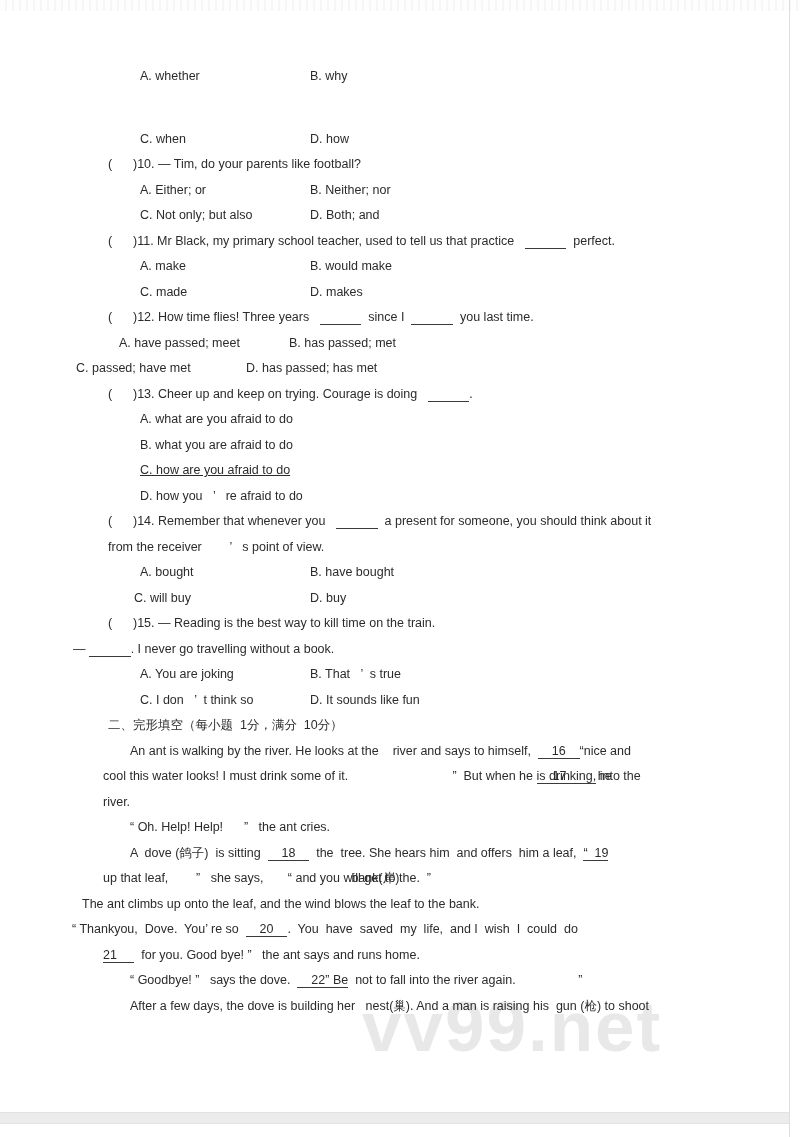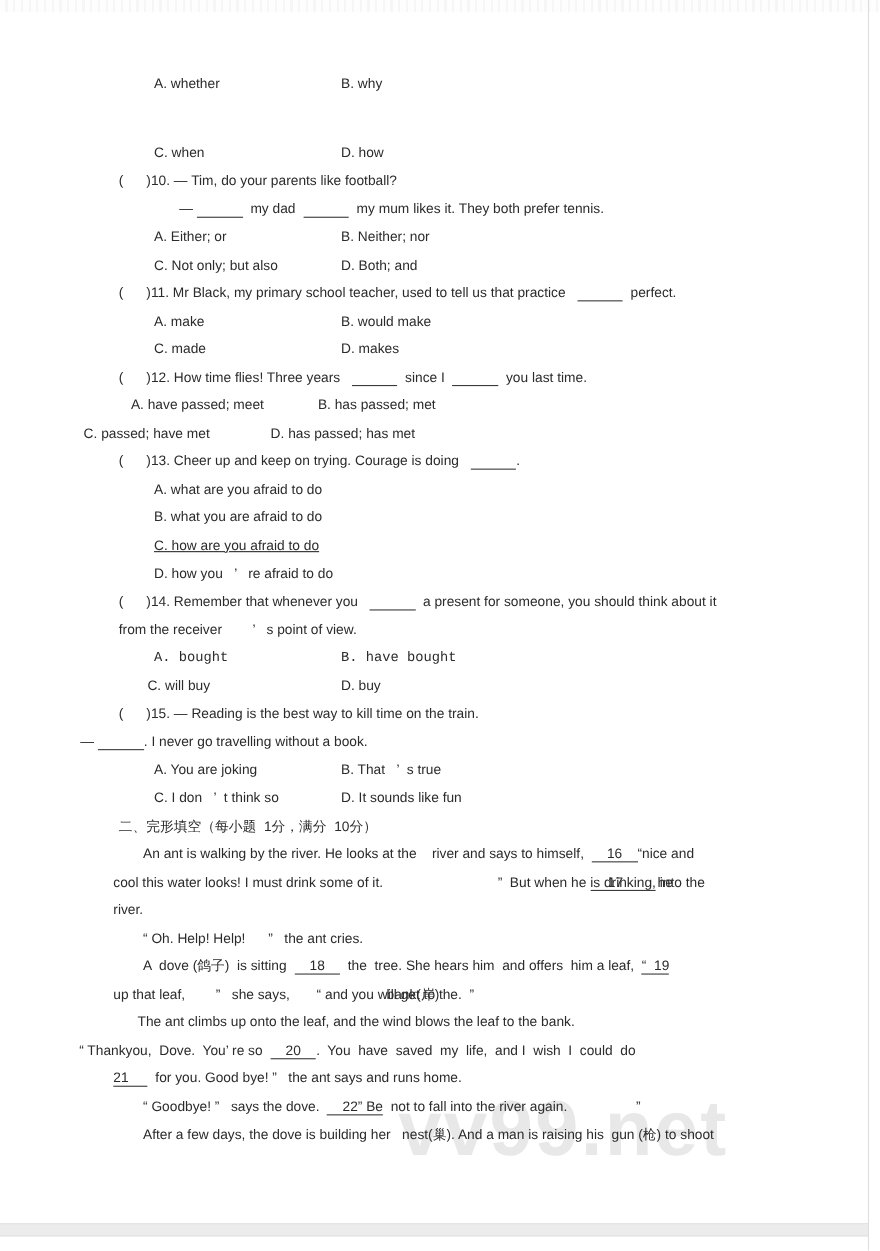--- a/index.html
+++ b/index.html
@@ -41,50 +41,49 @@
 <body>
 
 <div class="top-strip"></div>
 
 <div class="watermark">vv99.net</div>
 
 <div class="page-content">
     <div class="line" style="padding-left: 140px;"><span class="cell" style="width: 170px;">A. whether</span><span>B. why</span></div>
     <div class="line" style="padding-left: 140px; margin-top: 37px;"><span class="cell" style="width: 170px;">C. when</span><span>D. how</span></div>
     <div class="line" style="padding-left: 108px;"><span>(      )10. — Tim, do your parents like football?</span></div>
-    <div class="line" style="padding-left: 163px;"><span>— </span><span class="u">            </span><span>  my dad  </span><span class="u">            </span><span>  my mum likes it. They both prefer tennis.</span></div>
     <div class="line" style="padding-left: 140px;"><span class="cell" style="width: 170px;">A. Either; or</span><span>B. Neither; nor</span></div>
     <div class="line" style="padding-left: 140px;"><span class="cell" style="width: 170px;">C. Not only; but also</span><span>D. Both; and</span></div>
     <div class="line" style="padding-left: 108px;"><span>(      )11. Mr Black, my primary school teacher, used to tell us that practice   </span><span class="u">            </span><span>  perfect.</span></div>
     <div class="line" style="padding-left: 140px;"><span class="cell" style="width: 170px;">A. make</span><span>B. would make</span></div>
     <div class="line" style="padding-left: 140px;"><span class="cell" style="width: 170px;">C. made</span><span>D. makes</span></div>
     <div class="line" style="padding-left: 108px;"><span>(      )12. How time flies! Three years   </span><span class="u">            </span><span>  since I  </span><span class="u">            </span><span>  you last time.</span></div>
     <div class="line" style="padding-left: 119px;"><span class="cell" style="width: 170px;">A. have passed; meet</span><span>B. has passed; met</span></div>
     <div class="line" style="padding-left: 76px;"><span class="cell" style="width: 170px;">C. passed; have met</span><span>D. has passed; has met</span></div>
     <div class="line" style="padding-left: 108px;"><span>(      )13. Cheer up and keep on trying. Courage is doing   </span><span class="u">            </span><span>.</span></div>
     <div class="line" style="padding-left: 140px;"><span>A. what are you afraid to do</span></div>
     <div class="line" style="padding-left: 140px;"><span>B. what you are afraid to do</span></div>
     <div class="line" style="padding-left: 140px; text-decoration: underline;"><span>C. how are you afraid to do</span></div>
     <div class="line" style="padding-left: 140px;"><span>D. how you   ’   re afraid to do</span></div>
     <div class="line" style="padding-left: 108px;"><span>(      )14. Remember that whenever you   </span><span class="u">            </span><span>  a present for someone, you should think about it</span></div>
     <div class="line" style="padding-left: 108px;"><span>from the receiver        ’   s point of view.</span></div>
-    <div class="line" style="padding-left: 140px; font-family: Liberation Mono, monospace;"><span class="cell" style="width: 170px;">A. bought</span><span>B. have bought</span></div>
+    <div class="line" style="padding-left: 140px;"><span class="cell" style="width: 170px;">A. bought</span><span>B. have bought</span></div>
     <div class="line" style="padding-left: 134px;"><span class="cell" style="width: 176px;">C. will buy</span><span>D. buy</span></div>
     <div class="line" style="padding-left: 108px;"><span>(      )15. — Reading is the best way to kill time on the train.</span></div>
     <div class="line" style="padding-left: 73px;"><span>— </span><span class="u">            </span><span>. I never go travelling without a book.</span></div>
     <div class="line" style="padding-left: 140px;"><span class="cell" style="width: 170px;">A. You are joking</span><span>B. That   ’  s true</span></div>
     <div class="line" style="padding-left: 140px;"><span class="cell" style="width: 170px;">C. I don   ’  t think so</span><span>D. It sounds like fun</span></div>
     <div class="line" style="padding-left: 108px;"><span>二、完形填空（每小题  1分，满分  10分）</span></div>
     <div class="line" style="padding-left: 130px;"><span>An ant is walking by the river. He looks at the    river and says to himself,  </span><span class="u">    16    </span><span>“nice and</span></div>
     <div class="line" style="padding-left: 103px;"><span>cool this water looks! I must drink some of it.                              ”  But when he </span><span class="ov"><span class="base u">is drinking,</span><span class="top" style="left: 16px;">17</span></span><span> </span><span class="ov"><span class="base">into</span><span class="top" style="left: -2px;">he</span></span><span> the</span></div>
     <div class="line" style="padding-left: 103px;"><span>river.</span></div>
     <div class="line" style="padding-left: 130px;"><span>“ Oh. Help! Help!      ”   the ant cries.</span></div>
     <div class="line" style="padding-left: 130px;"><span>A  dove (鸽子)  is sitting  </span><span class="u">    18    </span><span>  the  tree. She hears him  and offers  him a leaf,  </span><span class="u">“  19</span></div>
     <div class="line" style="padding-left: 103px;"><span>up that leaf,        ”   she says,       “ and you </span><span class="ov"><span class="base">will get to the</span><span class="top" style="left: 8px;">bank(岸)</span></span><span>.  ”</span></div>
-    <div class="line" style="padding-left: 82px; margin-left: 43px;"><span>The ant climbs up onto the leaf, and the wind blows the leaf to the bank.</span></div>
+    <div class="line" style="padding-left: 82px;"><span>The ant climbs up onto the leaf, and the wind blows the leaf to the bank.</span></div>
     <div class="line" style="padding-left: 72px;"><span>“ Thankyou,  Dove.  You’ re so  </span><span class="u">    20    </span><span>.  You  have  saved  my  life,  and I  wish  I  could  do</span></div>
     <div class="line" style="padding-left: 103px;"><span class="u">21     </span><span>  for you. Good bye! ”   the ant says and runs home.</span></div>
     <div class="line" style="padding-left: 130px;"><span>“ Goodbye! ”   says the dove.  </span><span class="u">    22” Be</span><span>  not to fall into the river again.                  ”</span></div>
     <div class="line" style="padding-left: 130px;"><span>After a few days, the dove is building her   nest(巢). And a man is raising his  gun (枪) to shoot</span></div>
   </div>
 
 <div class="bottom-band"></div>
 <div class="right-edge"></div>
 
 </body></html>

